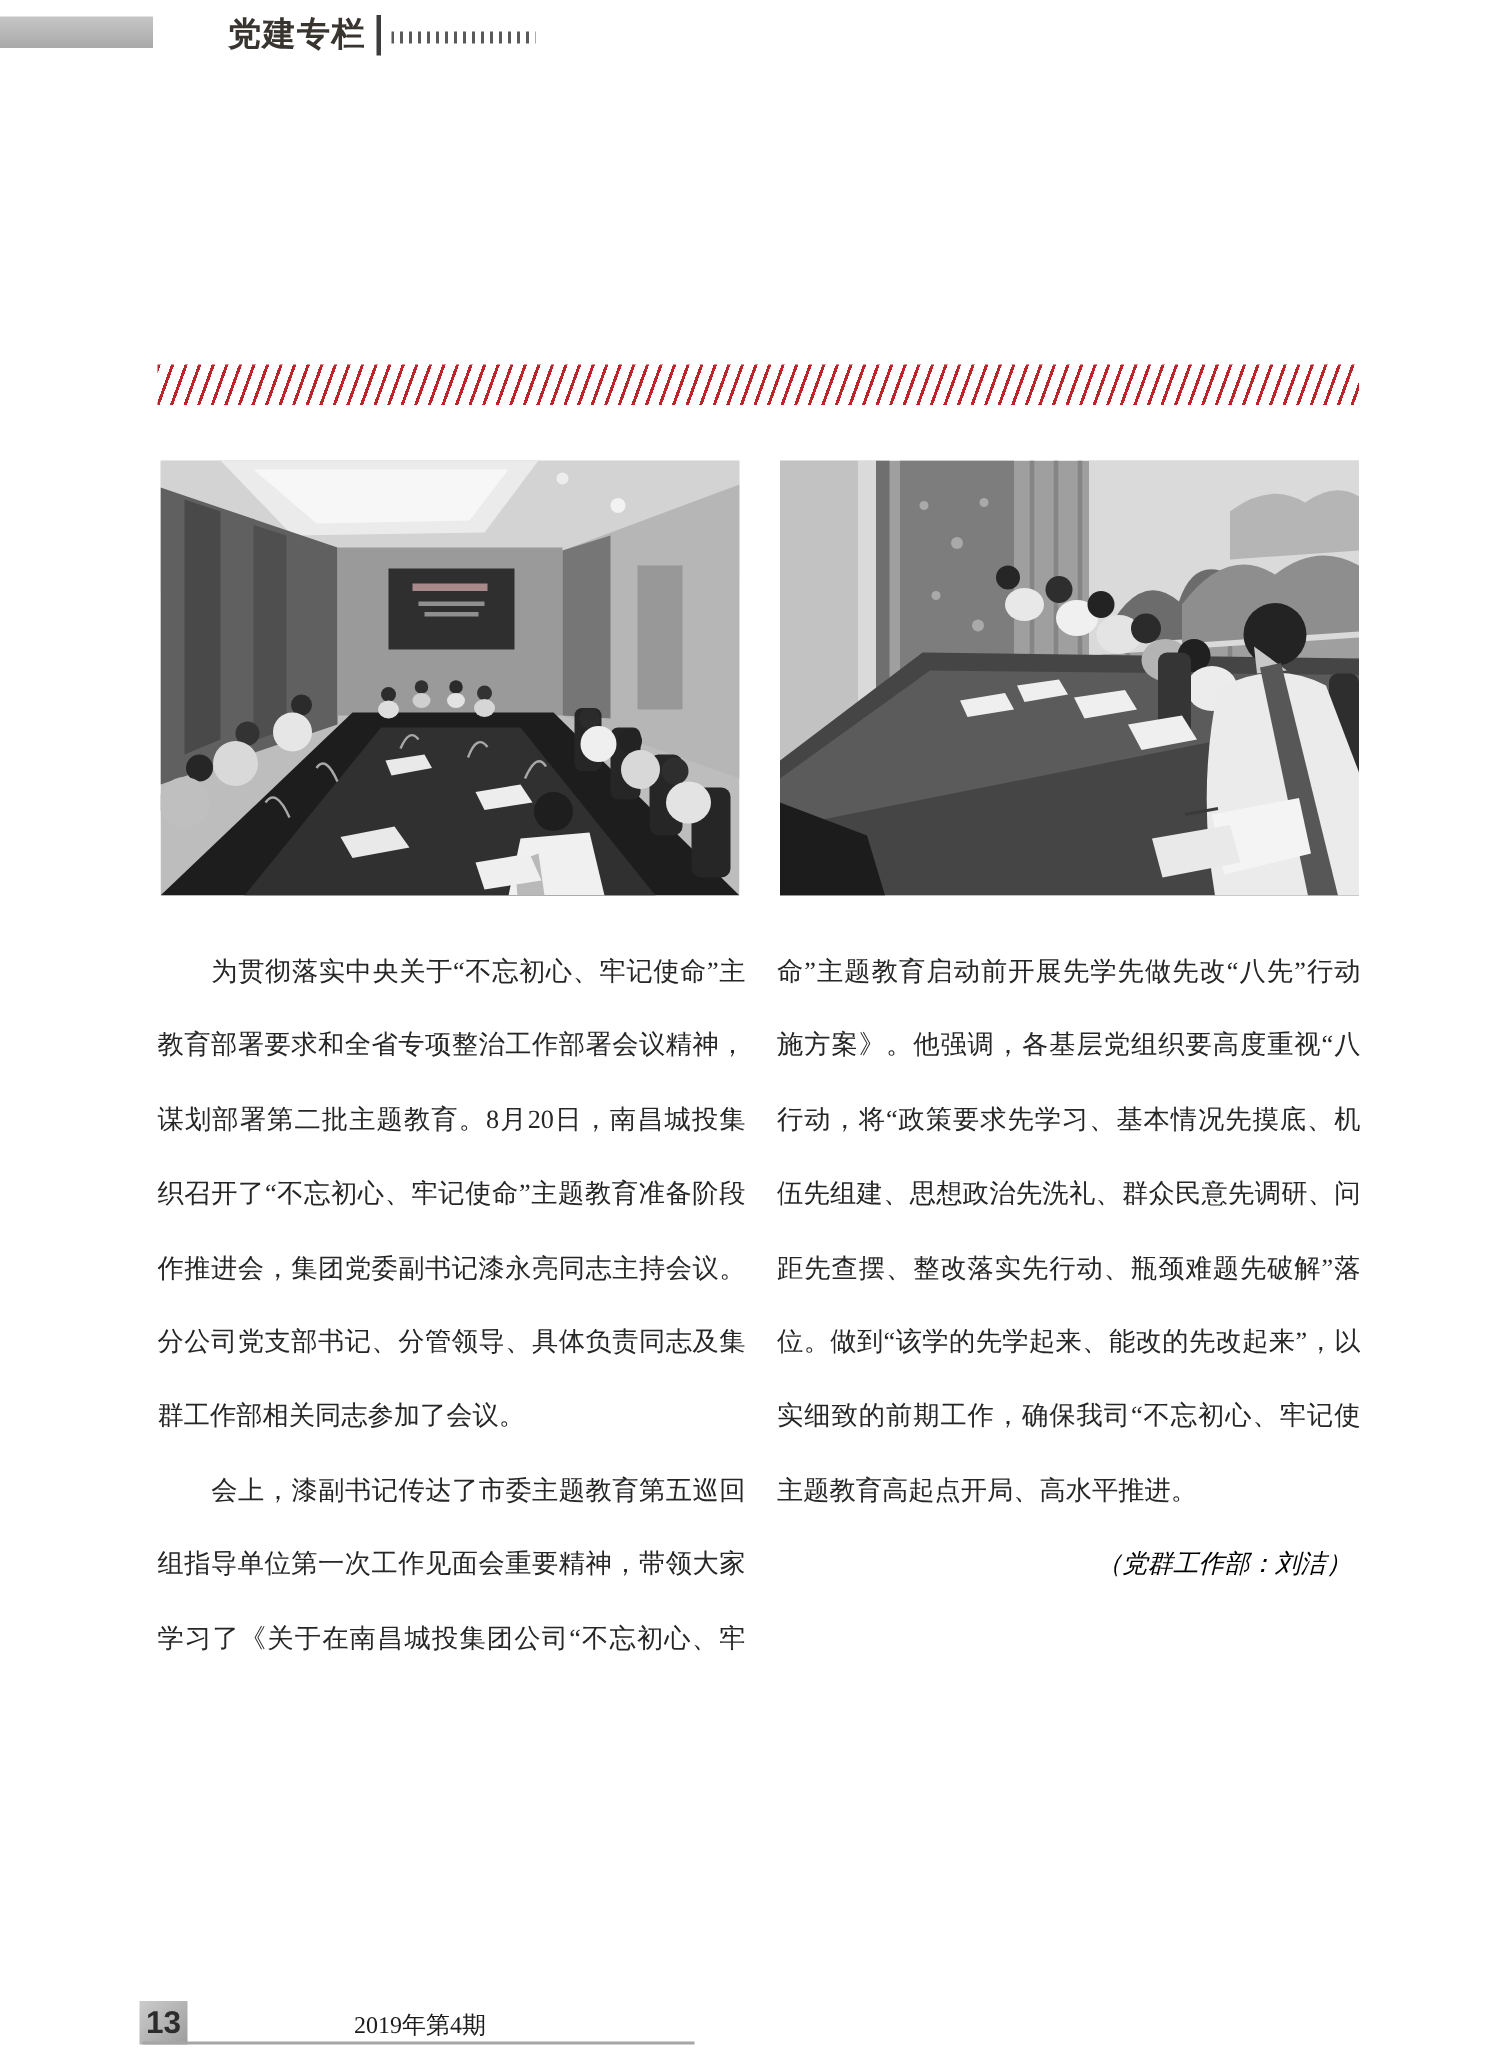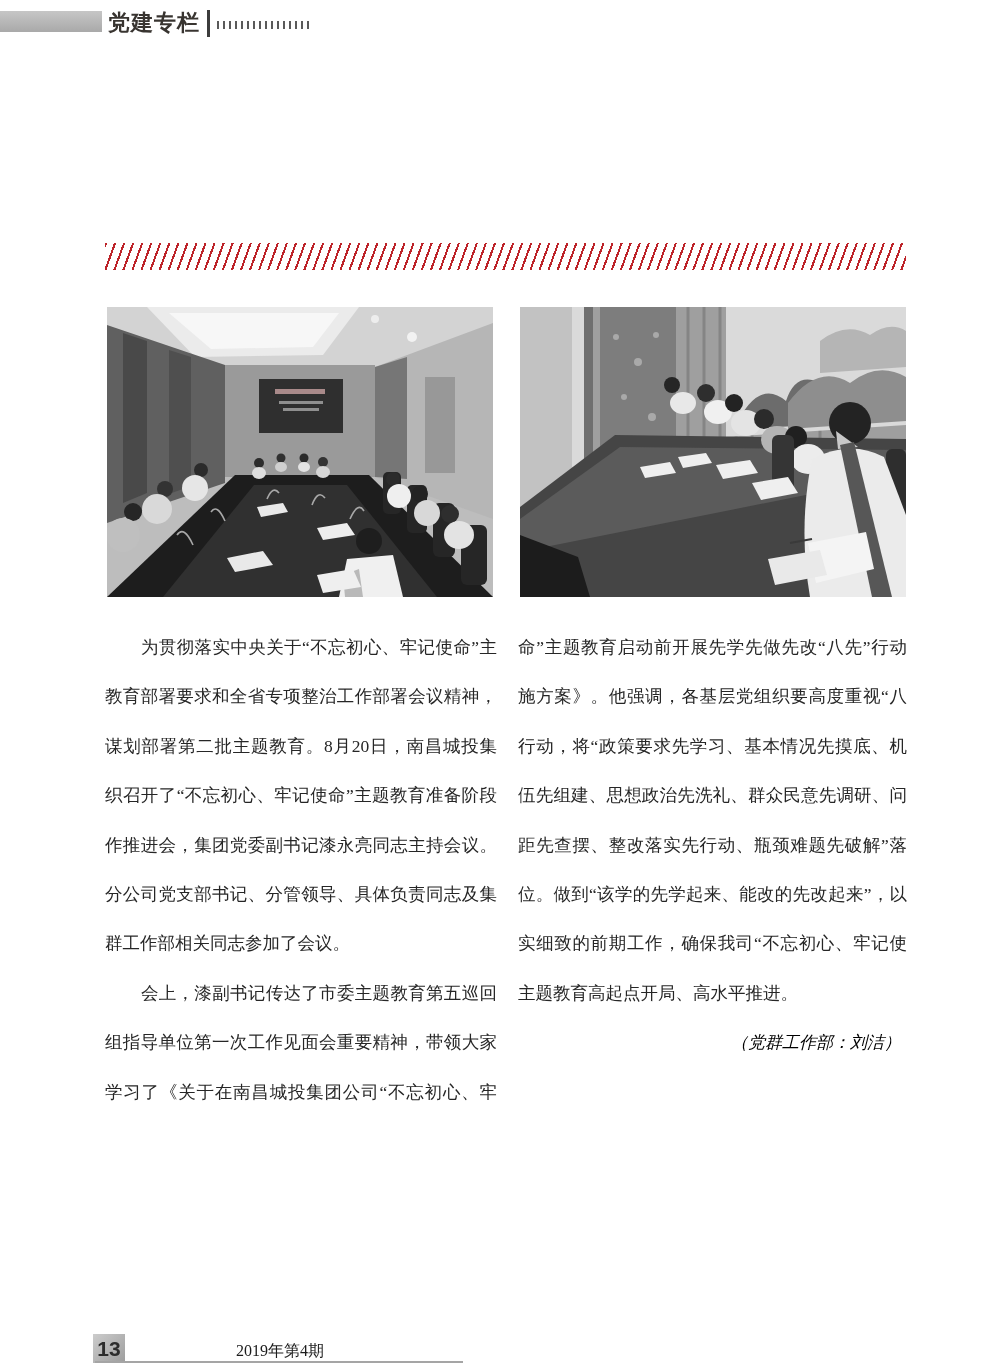--- a/index.html
+++ b/index.html
@@ -12,21 +12,21 @@
   .corner-bar{
     position:absolute; left:0; top:11px; width:102px; height:21px;
     background:linear-gradient(#c6c6c6,#a9a9a9);
   }
   .section-head{
     position:absolute; left:108px; top:8px; height:30px;
     display:flex; align-items:center;
   }
   .section-label{
     font-family:"Liberation Sans", sans-serif;
-    font-size:22px; font-weight:700; color:#383430; letter-spacing:1px;
+    font-size:22px; font-weight:700; color:#383430; letter-spacing:1px;margin-left:44px;
   }
   .head-vbar{ width:3px; height:27px; background:#3c3c3c; margin-left:7px; }
   .head-dots{
     width:96px; height:8px; margin-left:7px; margin-top:4px;
     background:repeating-linear-gradient(90deg,#5a5a5a 0 2px,transparent 2px 6px);
   }
   
   .title{
     position:absolute; left:0; top:94px; width:1000px; margin:0;
     text-align:center;

